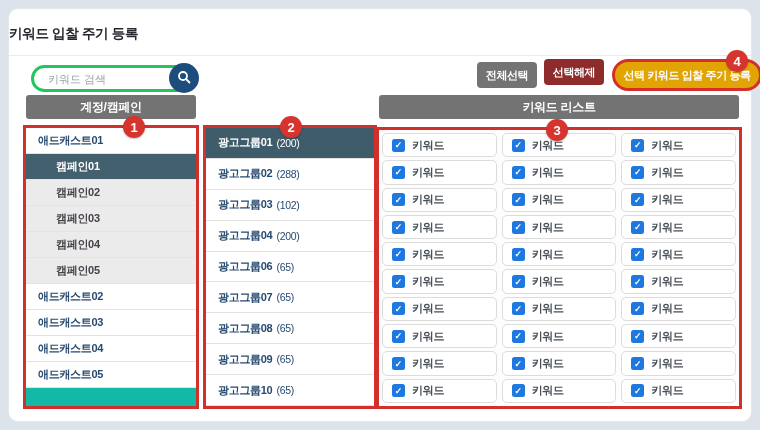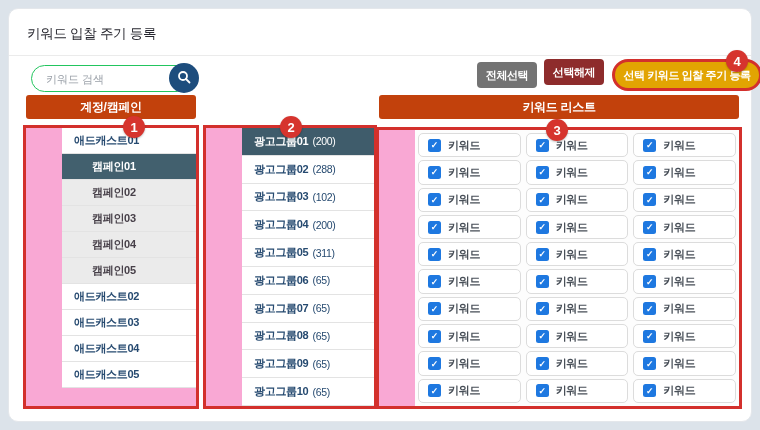--- a/index.html
+++ b/index.html
@@ -8,59 +8,59 @@
     background:#dce3ea;
     font-family:"Liberation Sans", sans-serif;
     position:relative;
     overflow:hidden;
   }
   .card {
     position:absolute; left:8px; top:8px; width:744px; height:414px;
     background:#ffffff; border:1px solid #e4e7eb; border-radius:10px;
   }
   .card-title {
-    position:absolute; left:18px; top:16px;
-    font-size:13.5px; font-weight:normal; color:#26262e; letter-spacing:-0.3px;text-align:center;
+    position:absolute; left:0; top:16px;
+    font-size:13.5px; font-weight:bold; color:#26262e; letter-spacing:-0.3px;text-align:center;
   }
   .title-divider {
     position:absolute; left:0; top:46px; width:100%; height:1px; background:#ebebeb;
   }
   
   .search-wrap { position:absolute; left:22px; top:54px; width:172px; height:30px; }
   .search-input {
     position:absolute; left:0; top:2px; width:160px; height:27px;
-    border:1px solid #22c55e; border-radius:14px; padding:0 34px 0 14px;
+    border:3px solid #22c55e; border-radius:14px; padding:0 34px 0 14px;
     font-size:11px; color:#333; outline:none; background:#fff;
     font-family:"Liberation Sans", sans-serif;
   }
   .search-input::placeholder { color:#9aa0a8; }
   .search-btn {
     position:absolute; left:138px; top:0; width:30px; height:30px; border-radius:50%;
     background:#1d4d7d; border:none; cursor:pointer;
     display:flex; align-items:center; justify-content:center;
   }
   
   .btn { border:none; border-radius:4px; color:#fff; font-weight:bold;
          font-size:11px; cursor:pointer; letter-spacing:-0.4px;
          font-family:"Liberation Sans", sans-serif; }
   .btn-select-all { position:absolute; left:468px; top:53px; width:60px; height:26px; background:#737373; }
   .btn-deselect   { position:absolute; left:535px; top:50px; width:60px; height:26px; background:#8e2c2c; }
   .btn-register   { position:absolute; left:603px; top:50px; width:150px; height:32px;
                     background:#e2a402; border:3px solid #d3302c; border-radius:16px; }
   
   .panel-header {
-    position:absolute; top:86px; height:24px; background:#c2410c; border-radius:3px;
+    position:absolute; top:86px; height:24px; background:#737373; border-radius:3px;
     color:#fff; font-weight:bold; font-size:12px; letter-spacing:-0.3px;
     display:flex; align-items:center; justify-content:center;
   }
   .ph-accounts { left:17px;  width:170px; }
   .ph-adgroups { left:197px; width:168px; }
   .ph-keywords { left:370px; width:360px; }
   
-  .red-frame { position:absolute; border:3px solid #d3302c; background:#f9a8d4;padding-left:36px; }
+  .red-frame { position:absolute; border:3px solid #d3302c; background:#14b8a6; }
   .frame-accounts { left:14px;  top:116px; width:176px; height:284px; }
   .frame-adgroups { left:194px; top:116px; width:174px; height:284px; }
   .frame-keywords { left:367px; top:118px; width:366px; height:282px; }
   
   .list { width:100%; height:100%; display:flex; flex-direction:column; overflow:hidden; }
   .list-item {
     font-size:11px; font-weight:bold; letter-spacing:-0.3px;
     display:flex; align-items:center; cursor:pointer;
     border-bottom:1px solid #e3e3e3; background:#fff; flex:0 0 26px;
   }
@@ -150,24 +150,20 @@
         </div>
         <div class="list-item">
           <span>광고그룹03</span>
           <span class="ag-count">(102)</span>
         </div>
         <div class="list-item">
           <span>광고그룹04</span>
           <span class="ag-count">(200)</span>
         </div>
         <div class="list-item">
-          <span>광고그룹05</span>
-          <span class="ag-count">(311)</span>
-        </div>
-        <div class="list-item">
           <span>광고그룹06</span>
           <span class="ag-count">(65)</span>
         </div>
         <div class="list-item">
           <span>광고그룹07</span>
           <span class="ag-count">(65)</span>
         </div>
         <div class="list-item">
           <span>광고그룹08</span>
           <span class="ag-count">(65)</span>

